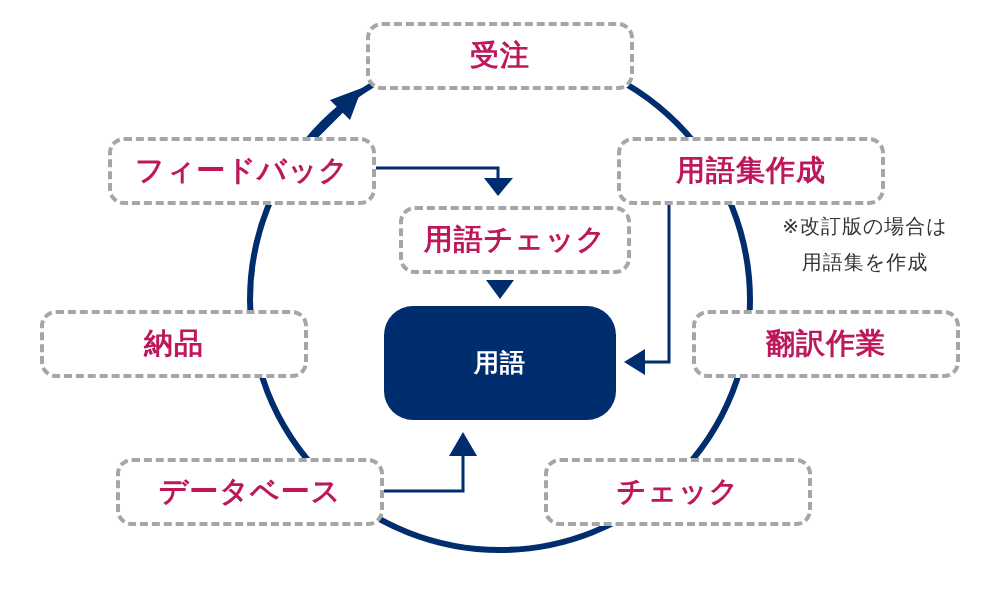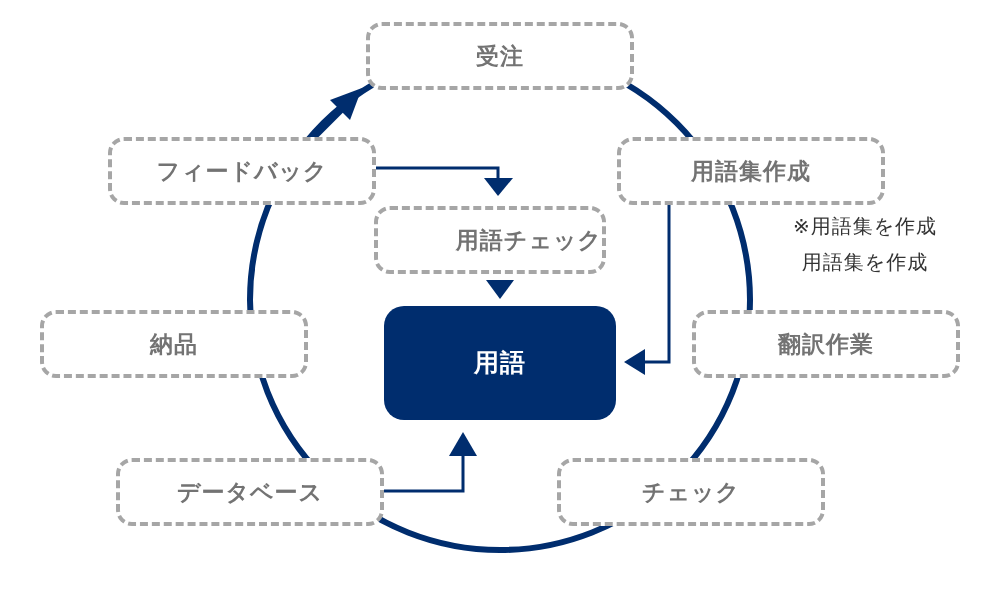--- a/index.html
+++ b/index.html
@@ -2,27 +2,27 @@
 <html><head>
   <meta charset="utf-8">
   <style>
     html, body { margin: 0; padding: 0; background: #ffffff; }
     body { width: 1000px; height: 600px; position: relative; overflow: hidden;
            font-family: "DejaVu Sans", "Liberation Sans", sans-serif; }
     #canvas { position: absolute; left: 0; top: 0; }
     .node {
       position: absolute; box-sizing: border-box;
       display: flex; align-items: center; justify-content: center;
-      background: #ffffff; color: #737373;
-      font-weight: bold; font-size: 23px; letter-spacing: 1px;
+      background: #ffffff; color: #be185d;
+      font-weight: bold; font-size: 29px; letter-spacing: 1px;
       border-radius: 16px;
     }
     .node-dashed { border: 4px dashed #a6a6a6; }
     .node-db {
-      background: #002d6e; color: #ffffff; border-radius: 20px;
+      background: #002d6e; color: #ffffff; border-radius: 29px;
       flex-direction: column; font-size: 25px; line-height: 40px;
     }
     .note {
       position: absolute; font-size: 20px; color: #333333; line-height: 36px;
       text-align: center; letter-spacing: 1px;
     }
   </style>
 </head>
 <body>
 
@@ -58,40 +58,40 @@
 </div>
 
 <div class="node node-dashed" style="left:617px; top:137px; width:268px; height:68px;text-align:right;">
   <span>用語集作成</span>
 </div>
 
 <div class="node node-dashed" style="left:692px; top:310px; width:268px; height:68px;">
   <span>翻訳作業</span>
 </div>
 
-<div class="node node-dashed" style="left:557px; top:458px; width:268px; height:68px;">
+<div class="node node-dashed" style="left:544px; top:458px; width:268px; height:68px;">
   <span>チェック</span>
 </div>
 
 <div class="node node-dashed" style="left:116px; top:458px; width:268px; height:68px;">
   <span>データベース</span>
 </div>
 
 <div class="node node-dashed" style="left:40px; top:310px; width:268px; height:68px;">
   <span>納品</span>
 </div>
 
 <div class="node node-dashed" style="left:108px; top:137px; width:268px; height:68px;">
   <span>フィードバック</span>
 </div>
 
-<div class="node node-dashed" style="left:374px; top:206px; width:232px; height:68px;justify-content:flex-end;">
+<div class="node node-dashed" style="left:399px; top:206px; width:232px; height:68px;">
   <span>用語チェック</span>
 </div>
 
 <div class="node node-db" style="left:384px; top:306px; width:232px; height:114px;">
   <span>用語</span>
 </div>
 
 <div class="note" style="left:755px; top:208px; width:220px;">
-  <div>※用語集を作成</div>
+  <div>※改訂版の場合は</div>
   <div>用語集を作成</div>
 </div>
 
 </body></html>

